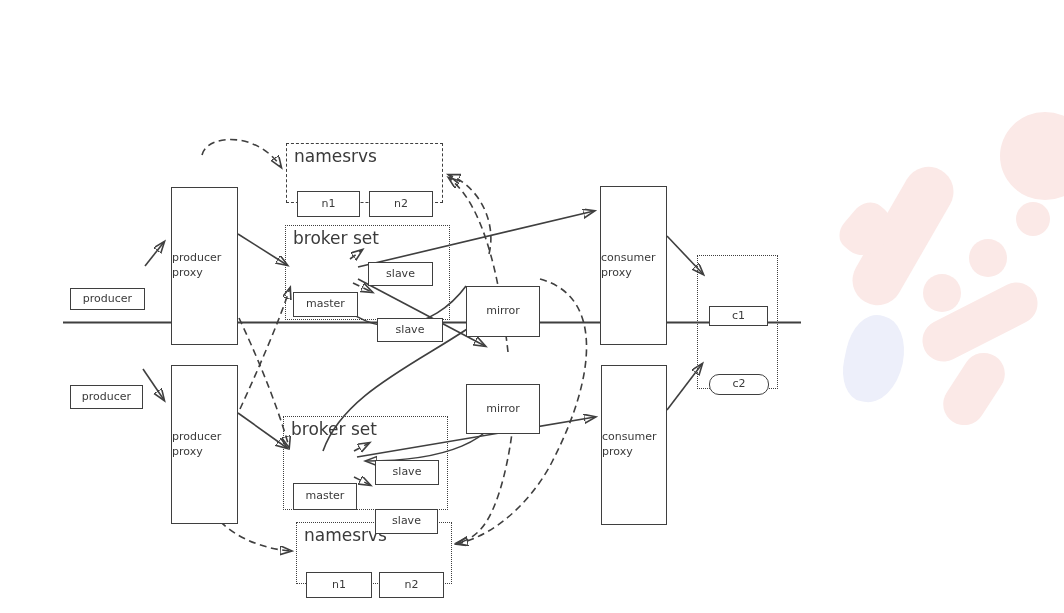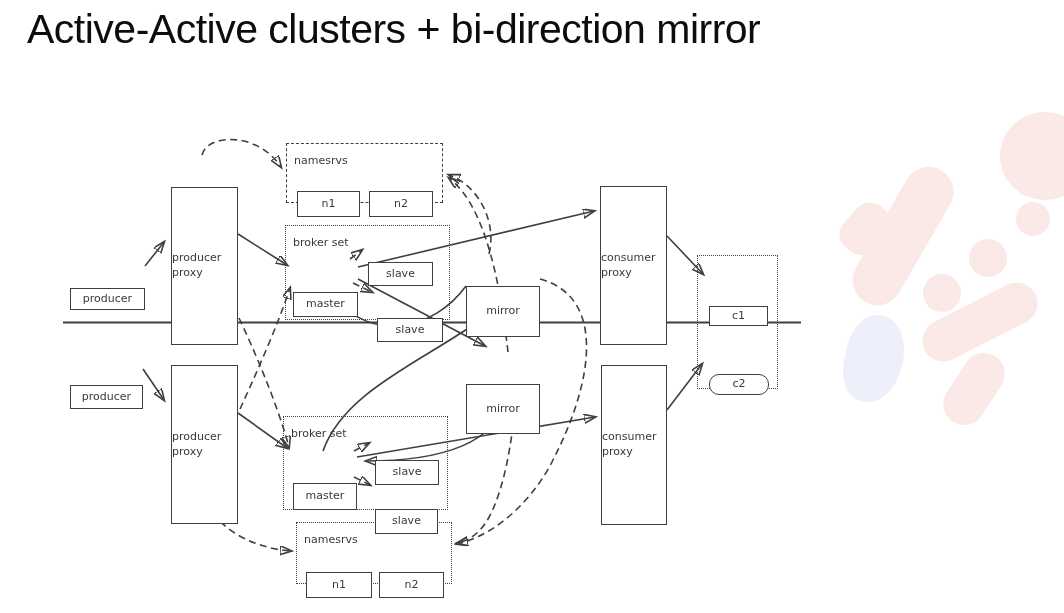--- a/index.html
+++ b/index.html
@@ -18,21 +18,21 @@
   .wm .blue{background:var(--watermark-blue);}
   
   svg.wires{position:absolute;left:0;top:0;}
   svg.wires path, svg.wires line{fill:none;stroke:var(--line);stroke-width:1.6px;}
   svg.wires .dash{stroke-dasharray:7 4.5;}
   svg.wires .divider{stroke-width:1.8px;}
   
   .grp{position:absolute;box-sizing:border-box;background:transparent;}
   .grp.dotted{border:1.6px dotted var(--box-border);}
   .grp.dashed{border:1.7px dashed var(--box-border);}
-  .grp .grp-label{position:absolute;left:7px;top:2px;font-size:11px;color:var(--text);margin-top:8px;}
+  .grp .grp-label{position:absolute;left:7px;top:2px;font-size:17px;color:var(--text);}
   
   .node{position:absolute;box-sizing:border-box;border:1.8px solid var(--box-border);
         background:#fff;display:flex;align-items:center;justify-content:center;
         text-align:left;font-size:11px;line-height:1.35;color:var(--text);margin-top:32px;}
 </style>
 </head>
 <body>
 
 <div class="stage">
 
@@ -41,21 +41,20 @@
     <div class="pink" style="left:845px;top:203px;width:44px;height:54px;border-radius:45% 60% 60% 40%;transform:rotate(40deg);"></div>
     <div class="pink" style="left:969px;top:239px;width:38px;height:38px;border-radius:50%;"></div>
     <div class="pink" style="left:1016px;top:202px;width:34px;height:34px;border-radius:50%;"></div>
     <div class="pink" style="left:923px;top:274px;width:38px;height:38px;border-radius:50%;"></div>
     <div class="pink" style="left:918px;top:301px;width:124px;height:42px;border-radius:21px;transform:rotate(-27deg);"></div>
     <div class="pink" style="left:953px;top:350px;width:42px;height:78px;border-radius:21px;transform:rotate(33deg);"></div>
     <div class="pink" style="left:1000px;top:112px;width:90px;height:88px;border-radius:50%;"></div>
     <div class="blue" style="left:845px;top:315px;width:58px;height:88px;border-radius:48% 52% 55% 45%;transform:rotate(12deg);"></div>
   </div>
 
-  <div class="title">Active-Active clusters + bi-direction mirror</div>
 
   <svg class="wires" width="1064" height="613" viewBox="0 0 1064 613">
     <defs>
       <marker id="arr" markerUnits="userSpaceOnUse" markerWidth="14" markerHeight="11" refX="11" refY="4.5" orient="auto">
         <path d="M0,0 L12,4.5 L0,9 Z" fill="#3f3f3f" stroke="none"></path>
       </marker>
     </defs>
 
     <line class="divider" x1="63" y1="322.5" x2="801" y2="322.5"></line>
 

